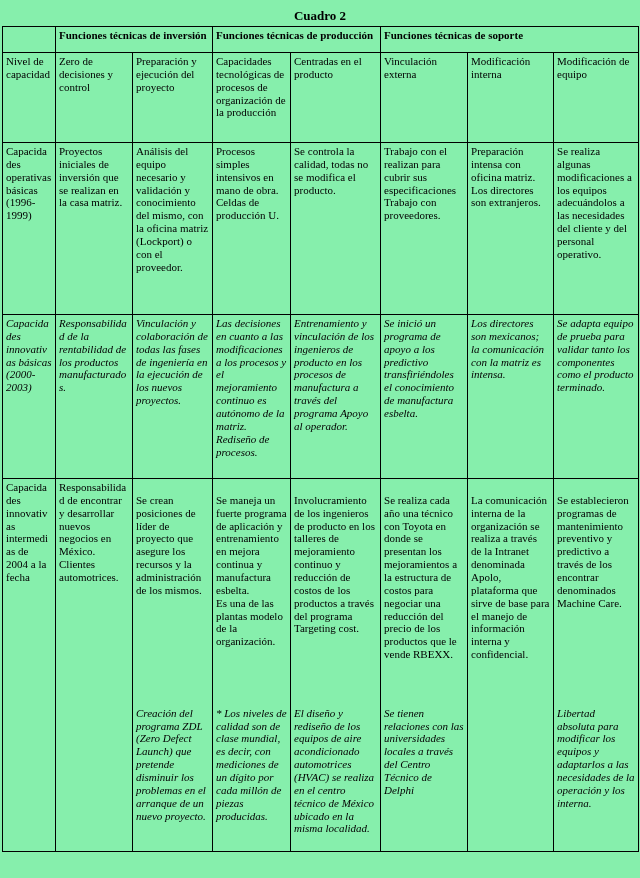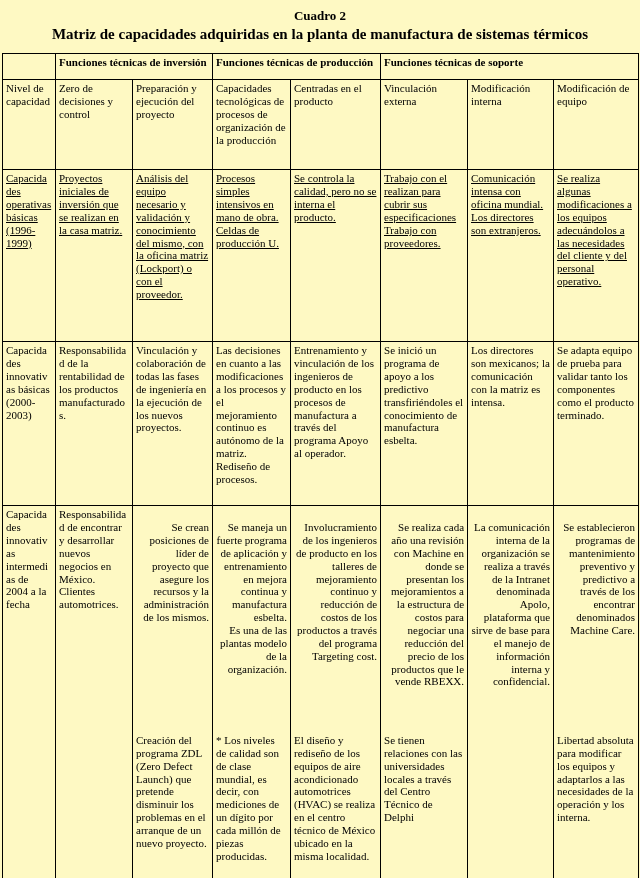--- a/index.html
+++ b/index.html
@@ -7,21 +7,21 @@
     padding: 0;
     background: #ffffff;
     color: #000000;
     font-family: "Liberation Serif", "DejaVu Serif", serif;
   }
   .page {
     width: 640px;
     height: 878px;
     box-sizing: border-box;
     padding: 6px 2px 4px 2px;
-    background: #fef9c3;
+    background: #86efac;
     overflow: hidden;
   }
   .title {
     text-align: center;
     font-weight: bold;
     font-size: 13px;
     margin: 2px 0 2px 0;
   }
   .subtitle {
     text-align: center;
@@ -42,33 +42,32 @@
     font-size: 11px;
     line-height: 1.17;
     white-space: pre-line;
     word-wrap: break-word;
     overflow: hidden;
   }
   td.gh { font-weight: bold; }
   td.ch-bold { font-weight: normal; }
   tr.group-row { height: 26px; }
   tr.header-row { height: 90px; }
-  tr.r1 { height: 172px; text-decoration: underline; }
-  tr.r2 { height: 164px; }
+  tr.r1 { height: 172px; }
+  tr.r2 { height: 164px; font-style: italic; }
   tr.r3 { height: 360px; }
-  .sub1 { min-height: 200px; white-space: pre-line; text-align: right; }
-  .sub2 { white-space: pre-line; }
+  .sub1 { min-height: 200px; white-space: pre-line; }
+  .sub2 { white-space: pre-line; font-style: italic; }
 </style>
 </head>
 <body>
 
 <div class="page">
 
   <div class="title">Cuadro 2</div>
-  <div class="subtitle">Matriz de capacidades adquiridas en la planta de manufactura de sistemas térmicos</div>
 
   <table class="matrix">
     <colgroup>
       <col style="width:53px">
       <col style="width:77px">
       <col style="width:80px">
       <col style="width:78px">
       <col style="width:90px">
       <col style="width:87px">
       <col style="width:86px">
@@ -93,24 +92,24 @@
       <td class="ch-bold">Modificación interna</td>
       <td class="ch-bold">Modificación de equipo</td>
     </tr>
 
     <tr class="r1">
       <td>Capacidades operativas básicas (1996-1999)</td>
       <td>Proyectos iniciales de inversión que se realizan en la casa matriz.</td>
       <td>Análisis del equipo necesario y validación y conocimiento del mismo, con la oficina matriz (Lockport) o con el proveedor.</td>
       <td>Procesos simples intensivos en mano de obra.
 Celdas de producción U.</td>
-      <td>Se controla la calidad, pero no se interna el producto.</td>
+      <td>Se controla la calidad, todas no se modifica el producto.</td>
       <td>Trabajo con el realizan para cubrir sus especificaciones
 Trabajo con proveedores.</td>
-      <td>Comunicación intensa con oficina mundial. Los directores son extranjeros.</td>
+      <td>Preparación intensa con oficina matriz. Los directores son extranjeros.</td>
       <td>Se realiza algunas modificaciones a los equipos adecuándolos a las necesidades del cliente y del personal operativo.</td>
     </tr>
 
     <tr class="r2">
       <td>Capacidades innovativas básicas (2000-2003)</td>
       <td>Responsabilidad de la rentabilidad de los productos manufacturados.</td>
       <td>Vinculación y colaboración de todas las fases de ingeniería en la ejecución de los nuevos proyectos.</td>
       <td>Las decisiones en cuanto a las modificaciones a los procesos y el mejoramiento continuo es autónomo de la matriz.
 Rediseño de procesos.</td>
       <td>Entrenamiento y vinculación de los ingenieros de producto en los procesos de manufactura a través del programa Apoyo al operador.</td>
@@ -129,21 +128,21 @@
       <td>
         <div class="sub1">Se maneja un fuerte programa de aplicación y entrenamiento en mejora continua y manufactura esbelta.
 Es una de las plantas modelo de la organización.</div>
         <div class="sub2">* Los niveles de calidad son de clase mundial, es decir, con mediciones de un dígito por cada millón de piezas producidas.</div>
       </td>
       <td>
         <div class="sub1">Involucramiento de los ingenieros de producto en los talleres de mejoramiento continuo y reducción de costos de los productos a través del programa Targeting cost.</div>
         <div class="sub2">El diseño y rediseño de los equipos de aire acondicionado automotrices (HVAC) se realiza en el centro técnico de México ubicado en la misma localidad.</div>
       </td>
       <td>
-        <div class="sub1">Se realiza cada año una revisión con Machine en donde se presentan los mejoramientos a la estructura de costos para negociar una reducción del precio de los productos que le vende RBEXX.</div>
+        <div class="sub1">Se realiza cada año una técnico con Toyota en donde se presentan los mejoramientos a la estructura de costos para negociar una reducción del precio de los productos que le vende RBEXX.</div>
         <div class="sub2">Se tienen relaciones con las universidades locales a través del Centro Técnico de Delphi</div>
       </td>
       <td>
         <div class="sub1">La comunicación interna de la organización se realiza a través de la Intranet denominada Apolo, plataforma que sirve de base para el manejo de información interna y confidencial.</div>
         <div class="sub2"></div>
       </td>
       <td>
         <div class="sub1">Se establecieron programas de mantenimiento preventivo y predictivo a través de los encontrar denominados Machine Care.</div>
         <div class="sub2">Libertad absoluta para modificar los equipos y adaptarlos a las necesidades de la operación y los interna.</div>
       </td>

